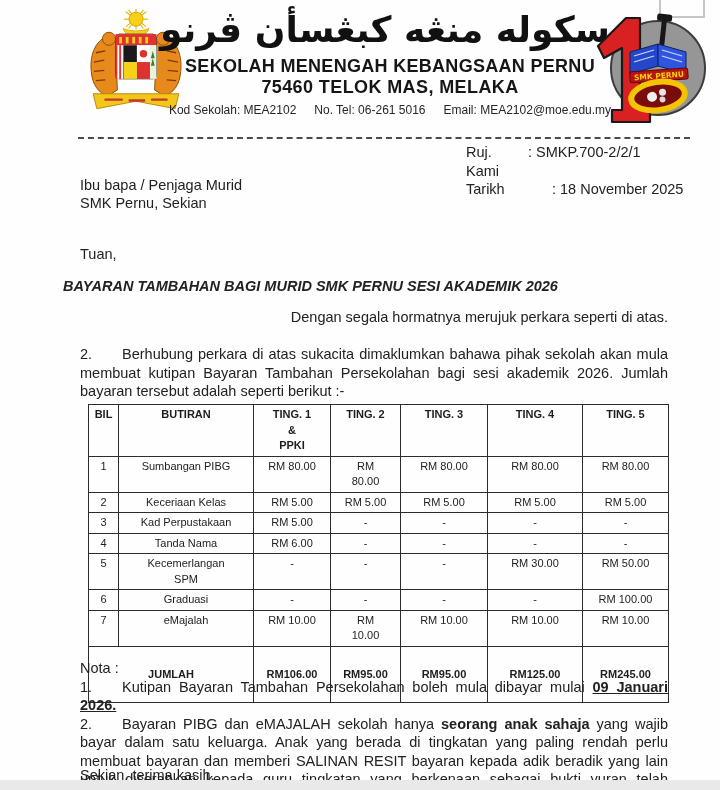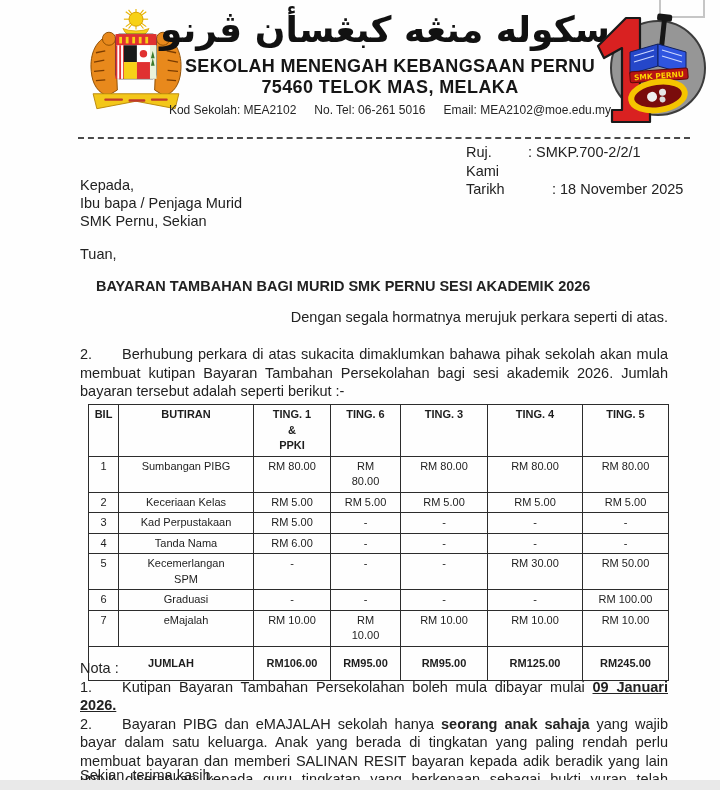--- a/index.html
+++ b/index.html
@@ -25,34 +25,34 @@
   
   .sep { position:absolute; left:78px; top:137px; width:612px; border-top:2px dashed #4a4a4a; }
   
   .ref { position:absolute; left:418px; top:143px;margin-left:48px; }
   .ref-row { display:flex; }
   .ref-label { width:62px; flex:0 0 62px; }
   .ref-val2 { padding-left:24px; }
   
   .recipient { position:absolute; left:80px; top:176px; line-height:18px; }
   .salutation { position:absolute; left:80px; top:245px; }
-  .subject { position:absolute; left:96px; top:277px; width:588px; font-weight:bold; }
+  .subject { position:absolute; left:63px; top:277px; width:588px; font-weight:bold;font-style:italic; }
   .para1 { position:absolute; left:80px; top:308px; width:588px;text-align:right; }
   .para2 { position:absolute; left:80px; top:339px; width:588px; text-align:justify;margin-top:6px; }
   .num-indent { display:inline-block; width:42px; }
   
   .tbl-wrap { position:absolute; left:88px; top:404px; }
   table.fees { border-collapse:collapse; table-layout:fixed; font-size:11px; line-height:15.5px; color:#1d1d1d; }
   table.fees th, table.fees td {
     border:1.6px solid #2c2c2c; padding:2px 3px; vertical-align:top;
     text-align:center; white-space:pre-line; overflow:hidden;
   }
   table.fees th { font-weight:bold; }
   td.butiran { text-align:left; padding-left:8px;margin-top:44px; }
-  tr.total-row td { font-weight:bold; padding:9px 2px; }
+  tr.total-row td { font-weight:bold; padding:20px 2px; }
   
   .nota { position:absolute; left:80px; top:659px; width:588px; }
   .nota-line { text-align:justify; }
   .b { font-weight:bold; }
   .bu { font-weight:bold; text-decoration:underline; }
   .closing { position:absolute; left:80px; top:766px; }
 </style>
 </head>
 <body>
 
@@ -170,21 +170,20 @@
       <span class="ref-label">Ruj. Kami</span>
       <span>: SMKP.700-2/2/1</span>
     </div>
     <div class="ref-row">
       <span class="ref-label">Tarikh</span>
       <span class="ref-val2">: 18 November 2025</span>
     </div>
   </div>
 
   <div class="recipient">
-    <div>Kepada,</div>
     <div>Ibu bapa / Penjaga Murid</div>
     <div>SMK Pernu, Sekian</div>
   </div>
 
   <div class="salutation">Tuan,</div>
 
   <div class="subject">BAYARAN TAMBAHAN BAGI MURID SMK PERNU SESI AKADEMIK 2026</div>
 
   <div class="para1">Dengan segala hormatnya merujuk perkara seperti di atas.</div>
 
@@ -201,21 +200,21 @@
           <col style="width:95px">
           <col style="width:86px">
       </colgroup>
       <tbody>
           <tr>
         <th>BIL</th>
         <th>BUTIRAN</th>
         <th>TING. 1
 &amp;
 PPKI</th>
-        <th>TING. 6</th>
+        <th>TING. 2</th>
         <th>TING. 3</th>
         <th>TING. 4</th>
         <th>TING. 5</th>
       </tr>
       <tr>
         <td>1</td>
         <td class="butiran">Sumbangan PIBG</td>
         <td>RM 80.00</td>
         <td>RM
 80.00</td>

